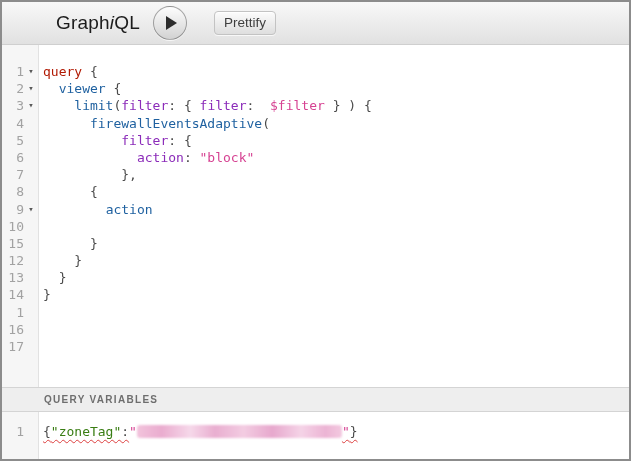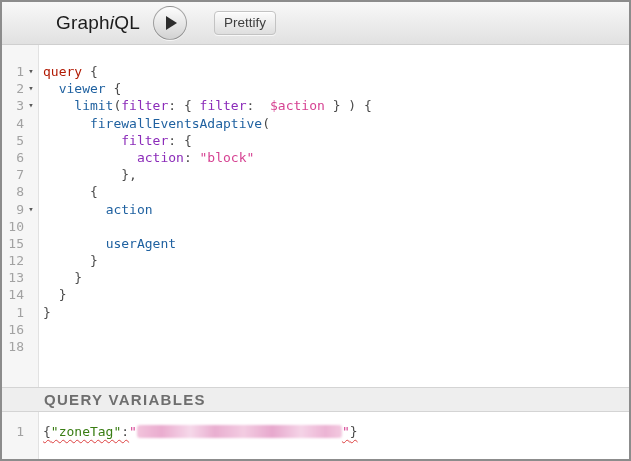--- a/index.html
+++ b/index.html
@@ -82,21 +82,21 @@
   .vars-header{
     flex:0 0 25px;height:25px;
     background:var(--band-bg);
     border-top:1px solid var(--band-border);
     border-bottom:1px solid var(--band-border);
     display:flex;align-items:center;
     cursor:pointer;
   }
   .vars-title{
     margin-left:42px;
-    font-size:15px;font-weight:700;letter-spacing:1.3px;
+    font-size:10px;font-weight:700;letter-spacing:1.3px;
     color:var(--band-text);
   }
   
   .tok-keyword{color:var(--keyword);}
   .tok-field{color:var(--field);}
   .tok-arg{color:var(--arg);}
   .tok-string{color:var(--string);}
   .tok-variable{color:var(--variable);}
   .tok-number{color:var(--number);}
   .tok-punct{color:var(--punct);}
@@ -188,36 +188,35 @@
         </div>
         <div class="gutter-row">
           <span class="lnum">1</span>
           <span class="fold"></span>
         </div>
         <div class="gutter-row">
           <span class="lnum">16</span>
           <span class="fold"></span>
         </div>
         <div class="gutter-row">
-          <span class="lnum">18</span>
+          <span class="lnum">17</span>
           <span class="fold"></span>
         </div>
       </div>
     <div class="code" id="query-code">
         <div class="code-line"><span class="tok-keyword">query</span><span class="tok-punct"> {</span></div>
         <div class="code-line"><span class="tok-plain">  </span><span class="tok-field">viewer</span><span class="tok-punct"> {</span></div>
-        <div class="code-line"><span class="tok-plain">    </span><span class="tok-field">limit</span><span class="tok-punct">(</span><span class="tok-arg">filter</span><span class="tok-punct">: { </span><span class="tok-arg">filter</span><span class="tok-punct">:  </span><span class="tok-variable">$action</span><span class="tok-punct"> } ) {</span></div>
+        <div class="code-line"><span class="tok-plain">    </span><span class="tok-field">limit</span><span class="tok-punct">(</span><span class="tok-arg">filter</span><span class="tok-punct">: { </span><span class="tok-arg">filter</span><span class="tok-punct">:  </span><span class="tok-variable">$filter</span><span class="tok-punct"> } ) {</span></div>
         <div class="code-line"><span class="tok-plain">      </span><span class="tok-field">firewallEventsAdaptive</span><span class="tok-punct">(</span></div>
         <div class="code-line"><span class="tok-plain">          </span><span class="tok-arg">filter</span><span class="tok-punct">: {</span></div>
         <div class="code-line"><span class="tok-plain">            </span><span class="tok-arg">action</span><span class="tok-punct">: </span><span class="tok-string">"block"</span></div>
         <div class="code-line"><span class="tok-plain">          </span><span class="tok-punct">},</span></div>
         <div class="code-line"><span class="tok-plain">      </span><span class="tok-punct">{</span></div>
         <div class="code-line"><span class="tok-plain">        </span><span class="tok-field">action</span></div>
         <div class="code-line"><span class="tok-plain">        </span></div>
-        <div class="code-line"><span class="tok-plain">        </span><span class="tok-field">userAgent</span></div>
         <div class="code-line"><span class="tok-plain">      </span><span class="tok-punct">}</span></div>
         <div class="code-line"><span class="tok-plain">    </span><span class="tok-punct">}</span></div>
         <div class="code-line"><span class="tok-plain">  </span><span class="tok-punct">}</span></div>
         <div class="code-line"><span class="tok-punct">}</span></div>
       </div>
   </div>
 
   <div class="vars-header">
     <span class="vars-title">QUERY VARIABLES</span>
   </div>

